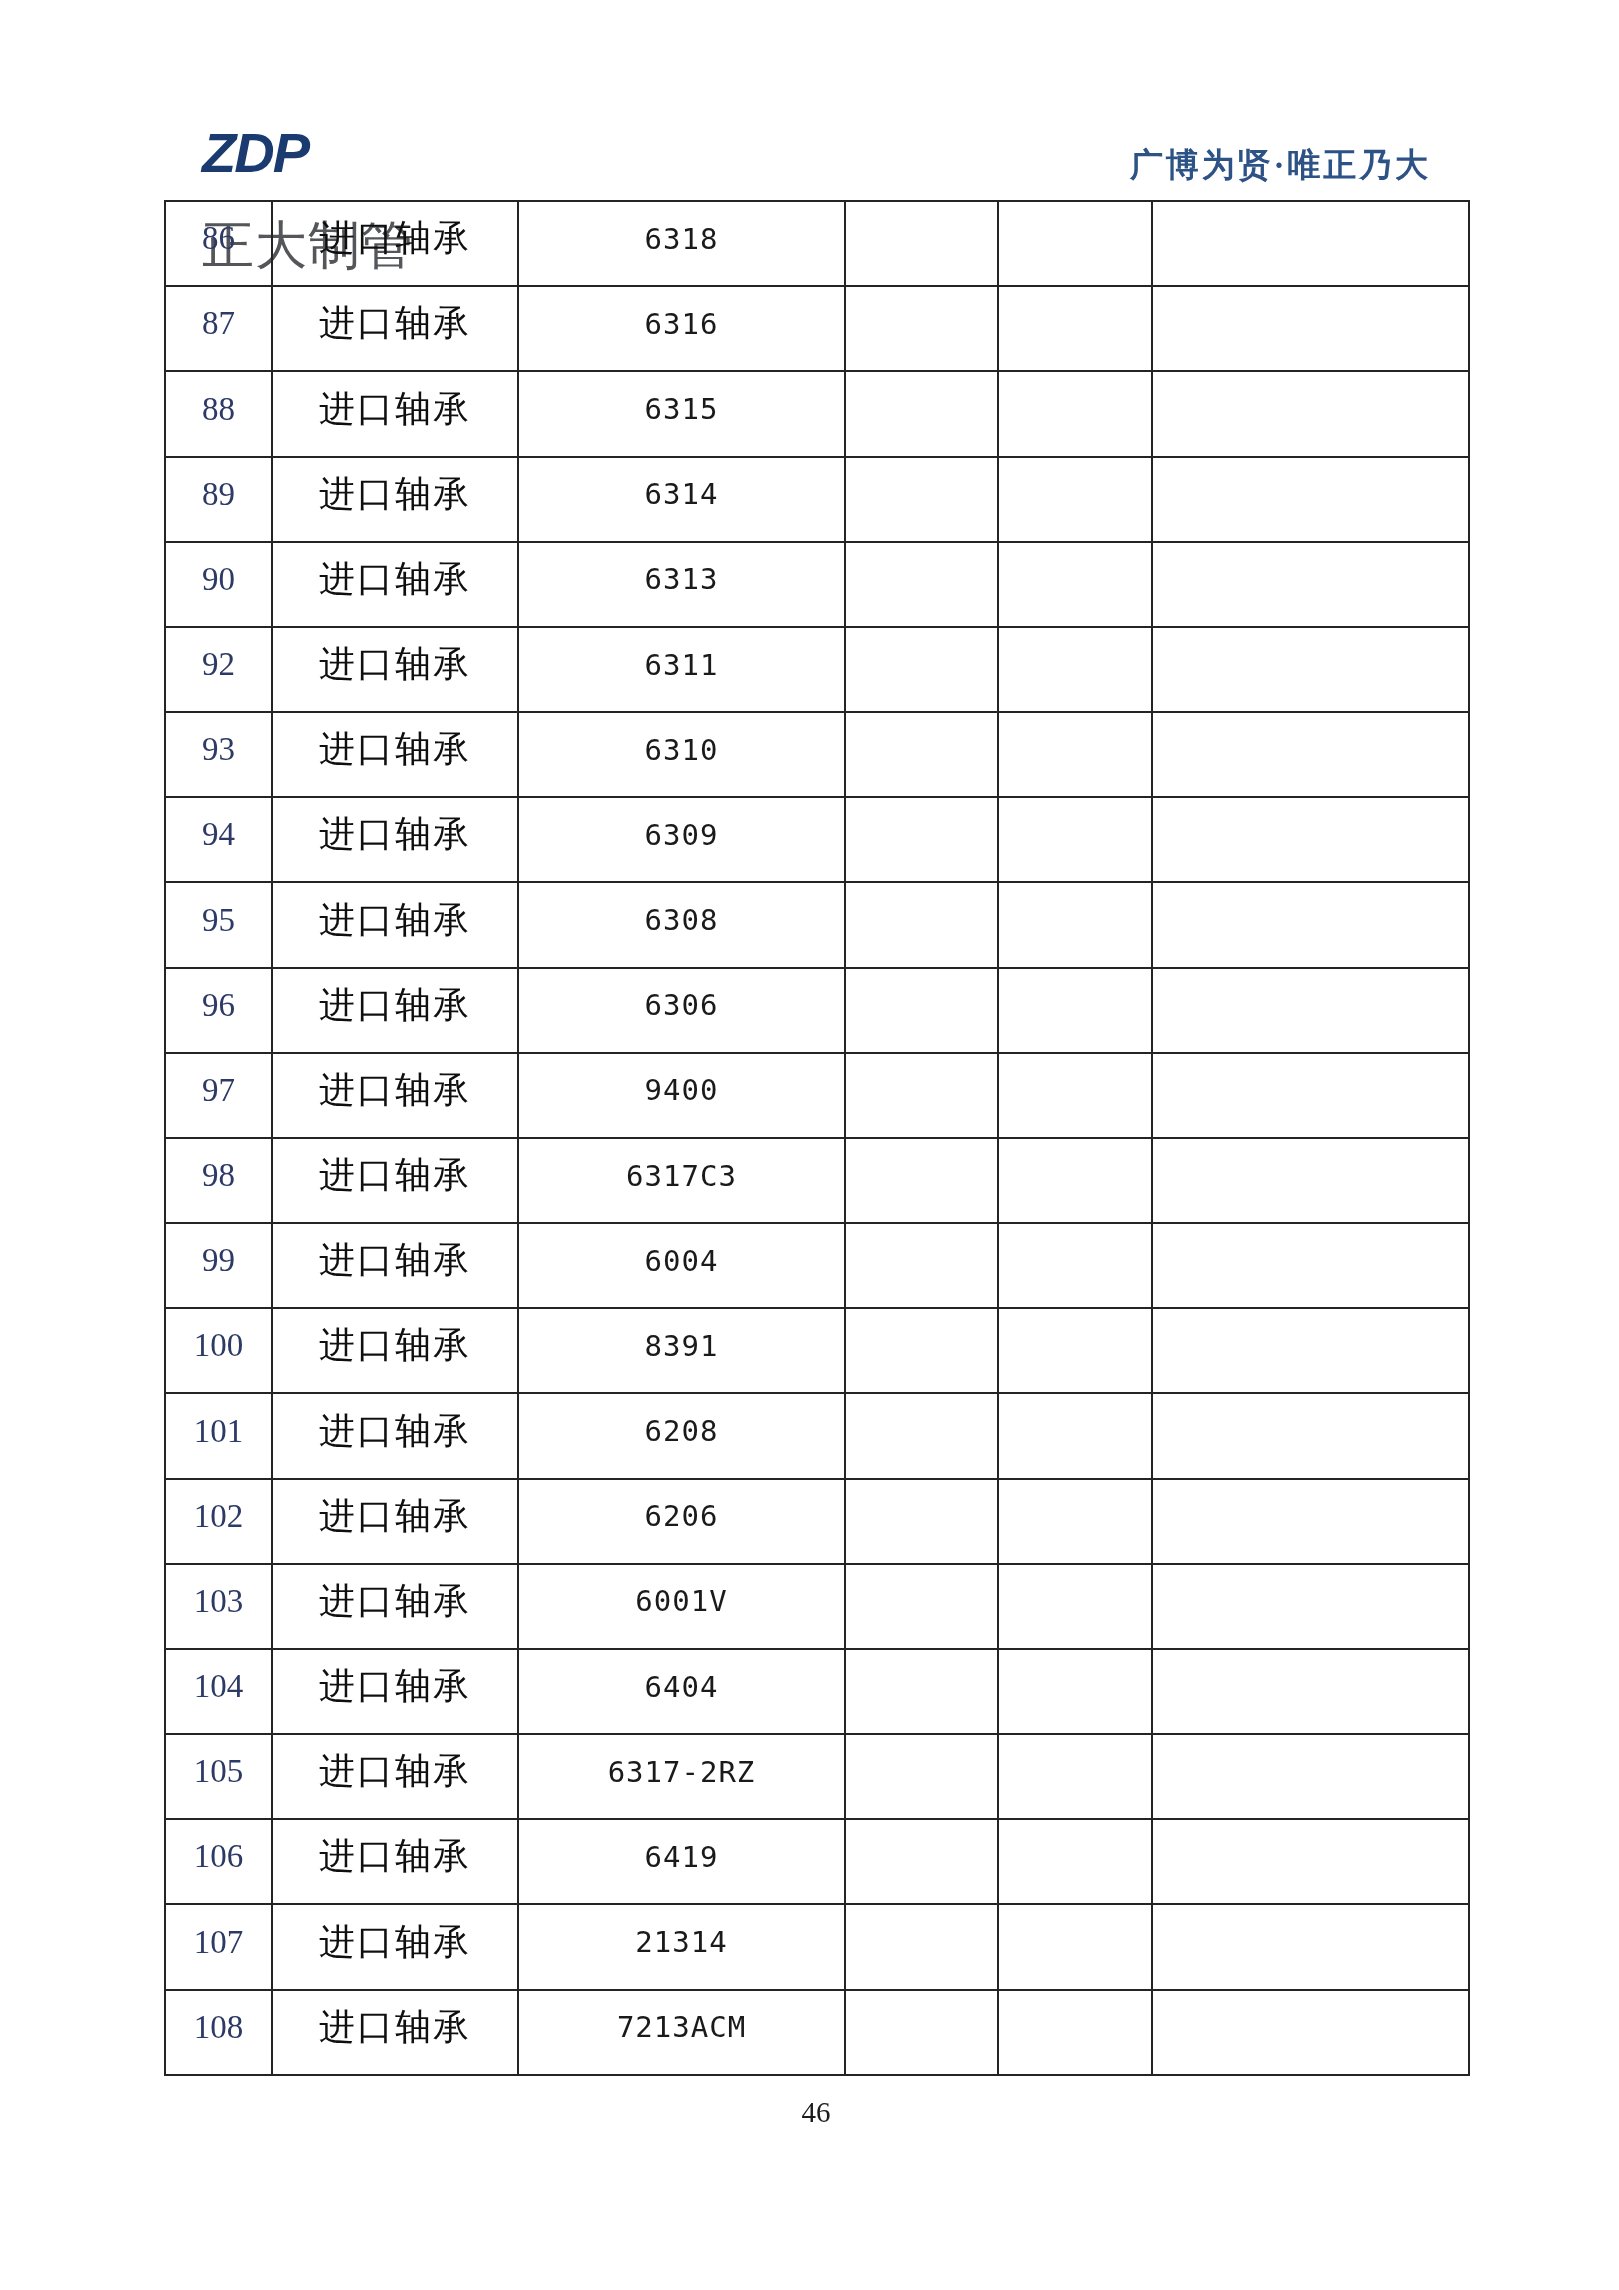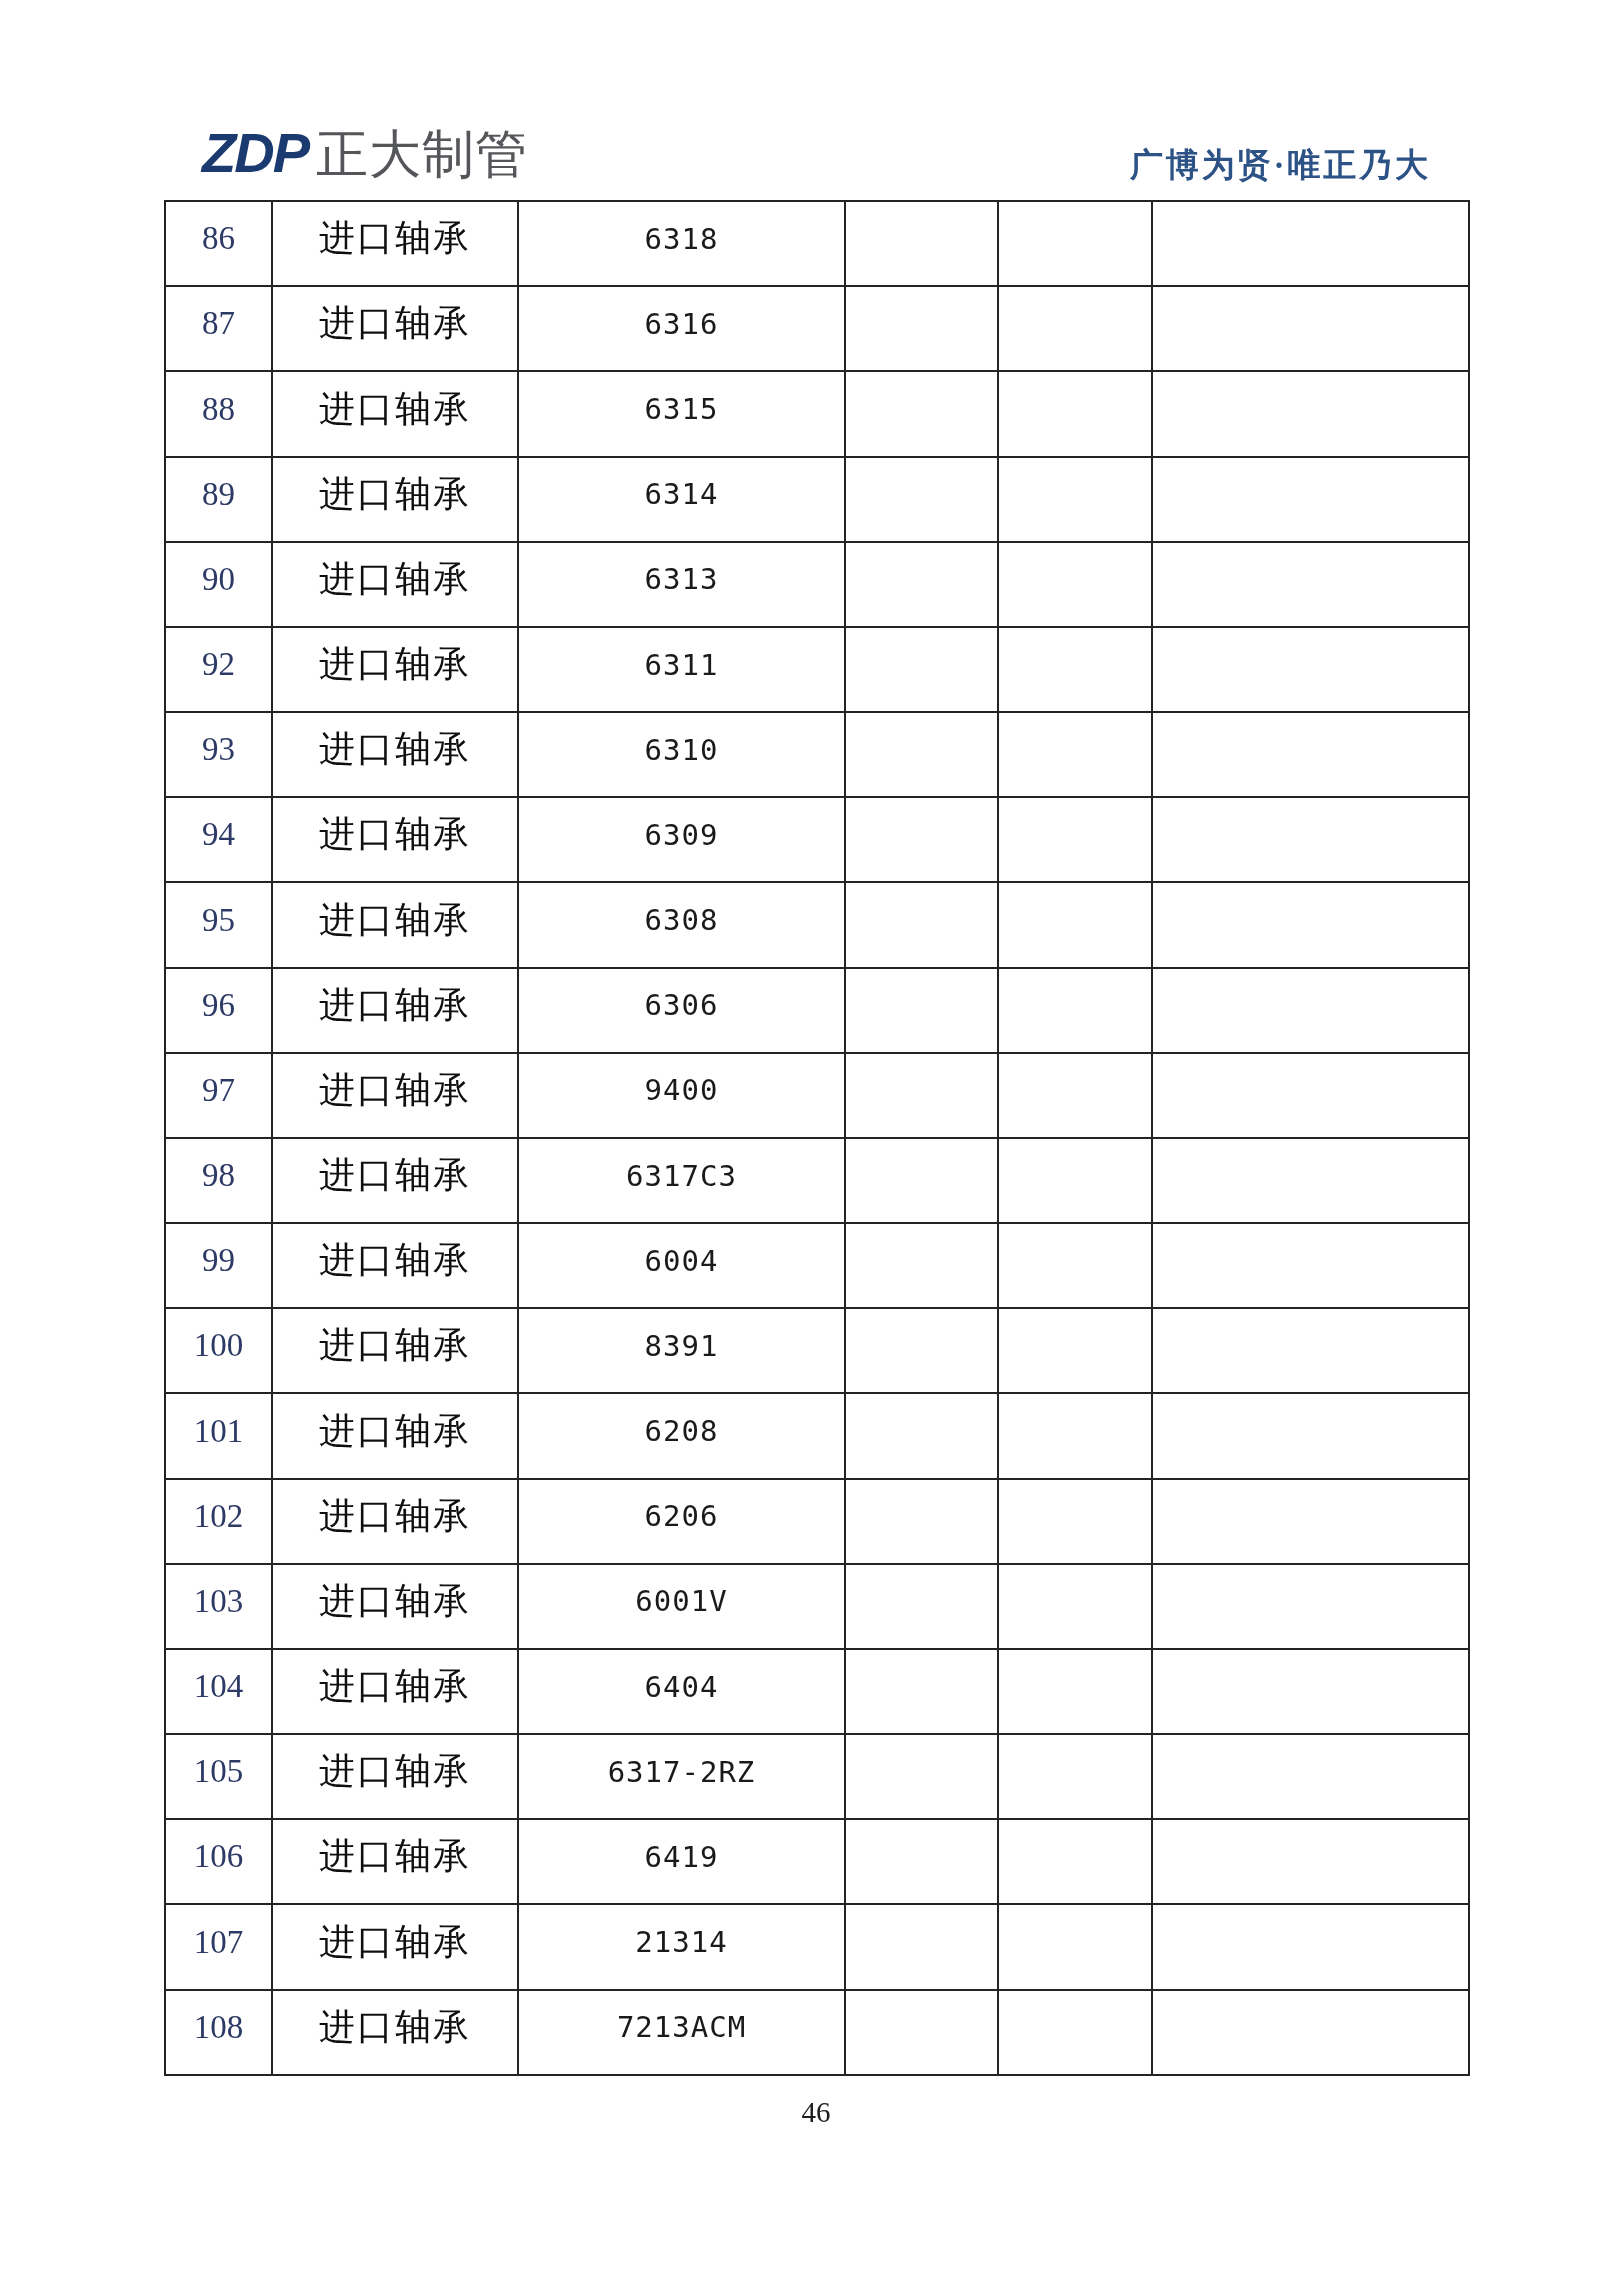--- a/index.html
+++ b/index.html
@@ -12,22 +12,23 @@
     overflow: hidden;
   }
 
   
   .header-logo {
     position: absolute;
     left: 202px;
     top: 125px;
     display: flex;
     align-items: baseline;
-    gap: 8px;
+    gap: 38px;
     white-space: nowrap;
+    flex-direction: column;
   }
   .logo-zdp {
     font-family: "Liberation Sans", "DejaVu Sans", sans-serif;
     font-weight: bold;
     font-style: italic;
     font-size: 56px;
     letter-spacing: -2px;
     color: #1a3a70;
     line-height: 1;
   }

